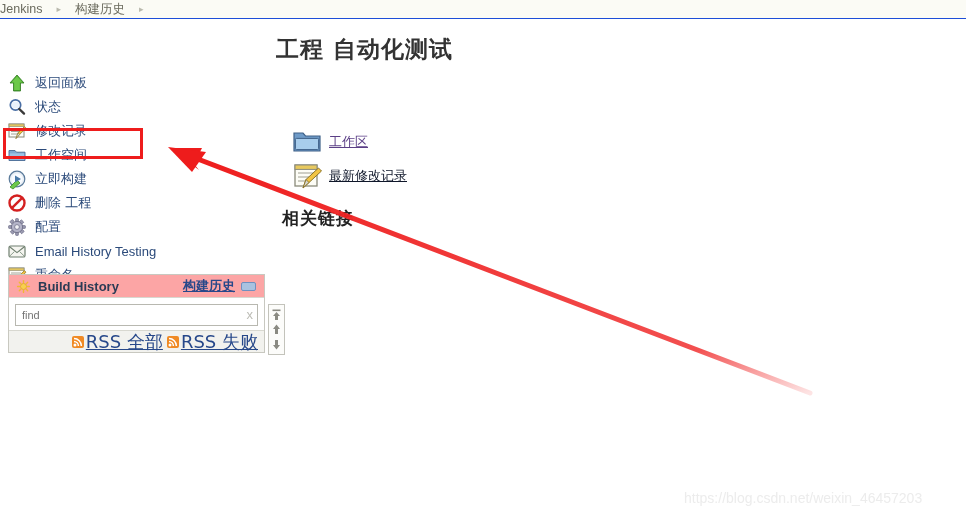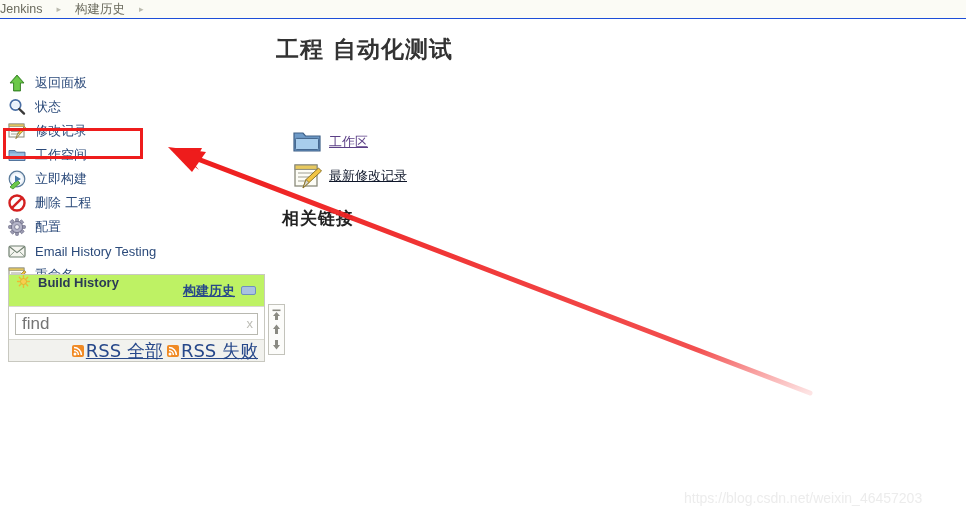--- a/index.html
+++ b/index.html
@@ -91,24 +91,25 @@
   #build-history {
     position: absolute;
     left: 8px;
     top: 274px;
     width: 257px;
     border: 1px solid #c8c8c0;
     background: #ffffff;
     box-sizing: border-box;
   }
   #bh-header {
-    height: 32px;
-    background: #bef264;
+    height: 23px;
+    background: #fca5a5;
     border-bottom: 1px solid #d8d8d0;
     display: flex;
+    align-items: center;
     padding: 0 8px;
     box-sizing: border-box;
   }
   #bh-title {
     font-size: 13px;
     font-weight: bold;
     color: #2b3b55;
     font-family: "Liberation Sans", sans-serif;
     margin-left: 8px;
   }
@@ -141,21 +142,21 @@
   #find-wrap {
     position: relative;
     height: 22px;
   }
   #find-input {
     width: 100%;
     height: 22px;
     box-sizing: border-box;
     border: 1px solid #b8b8b0;
     padding: 0 20px 0 6px;
-    font-size: 17px;
+    font-size: 11px;
     color: #8a8a82;
     font-family: "Liberation Sans", sans-serif;
     background: #ffffff;
     outline: none;
   }
   #find-clear {
     position: absolute;
     right: 5px;
     top: 3px;
     font-size: 13px;

